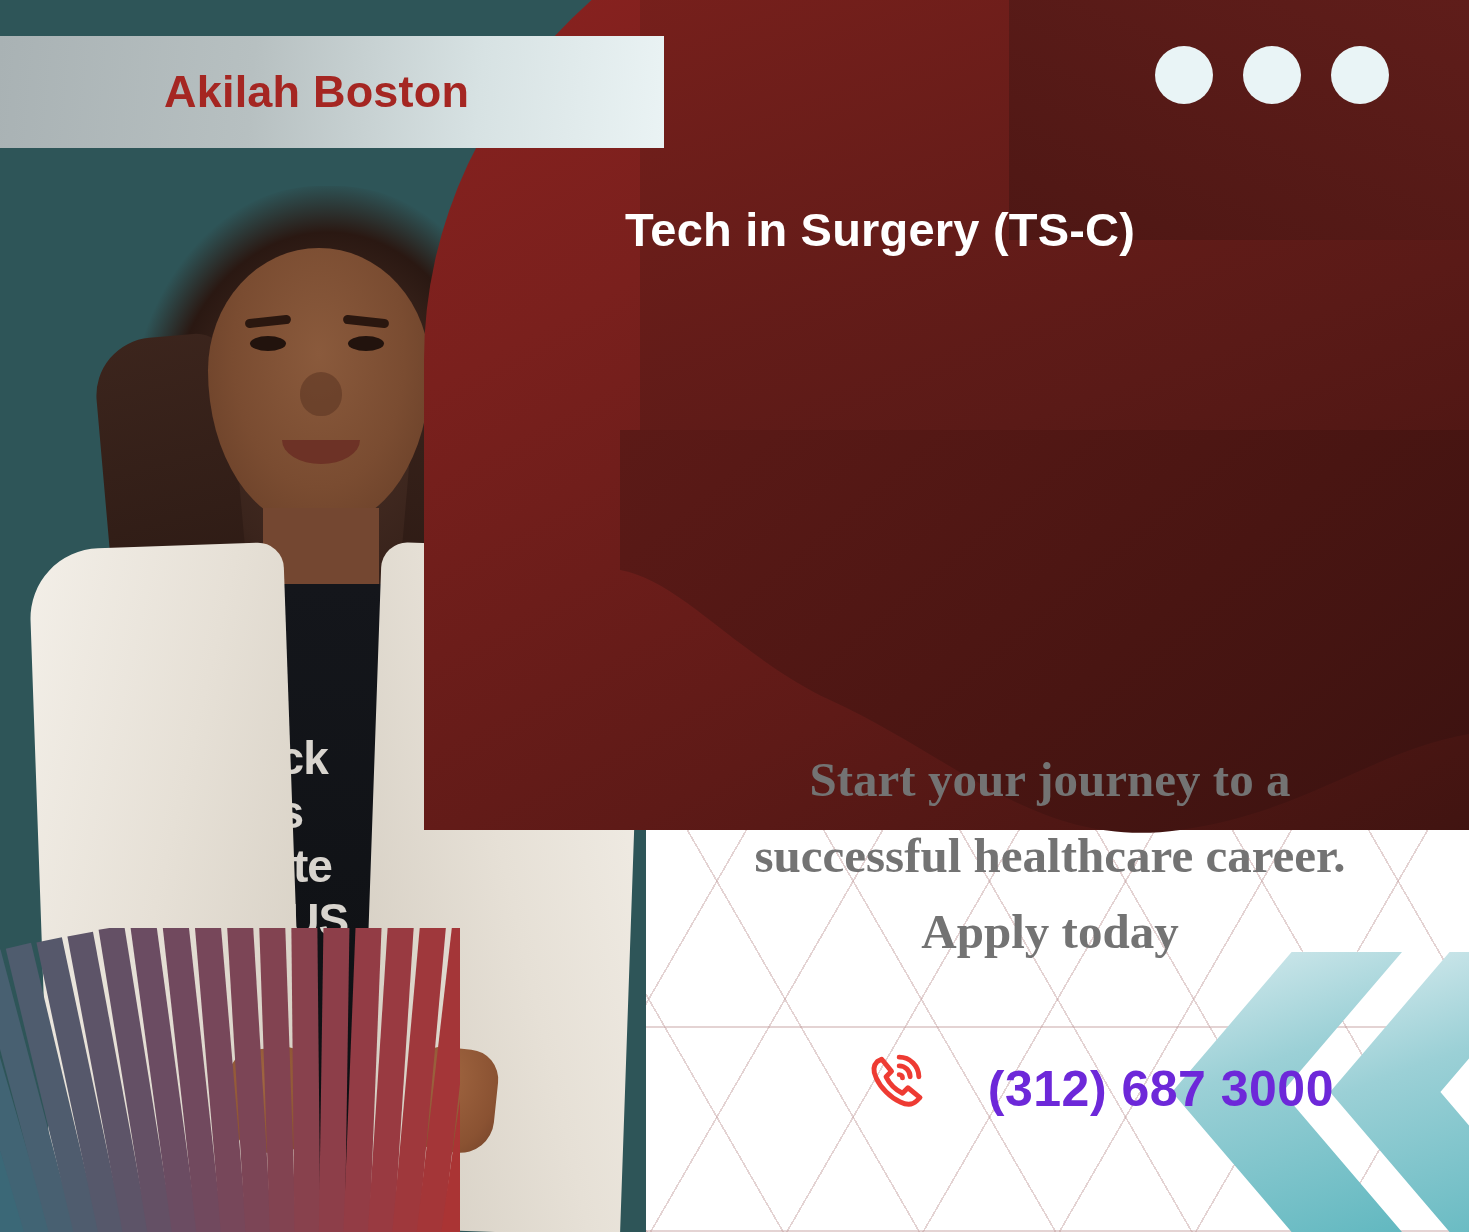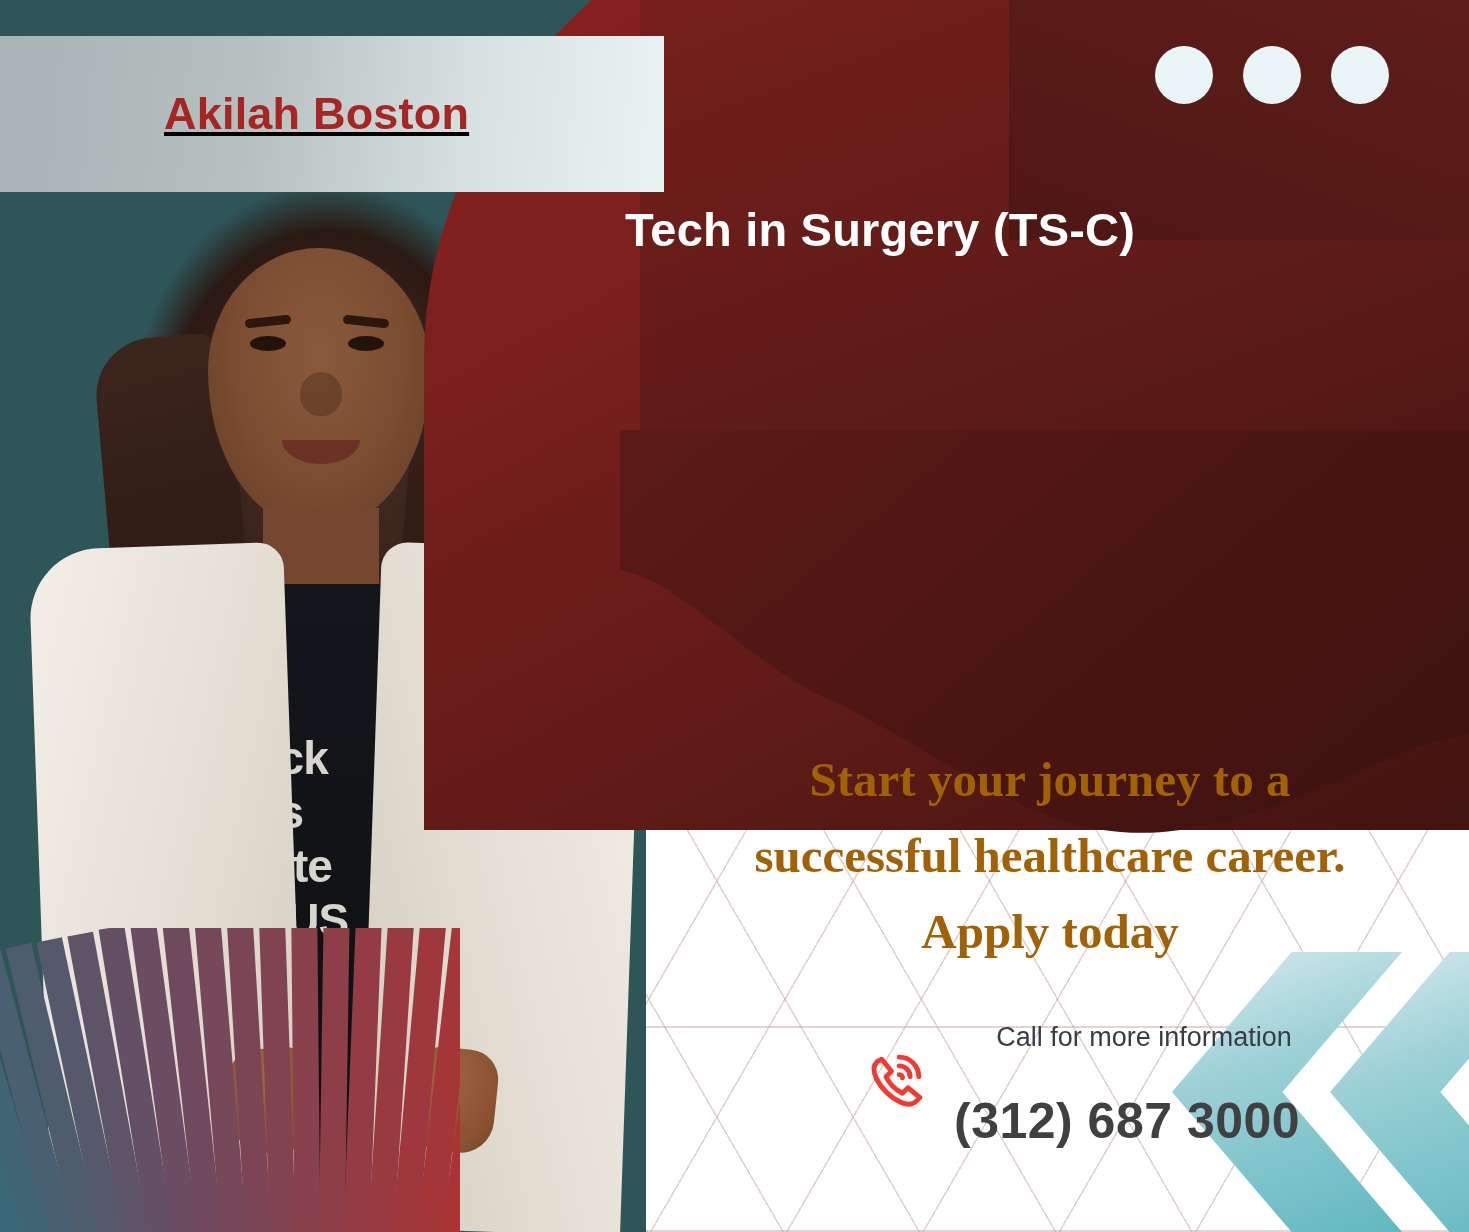--- a/index.html
+++ b/index.html
@@ -129,43 +129,43 @@
     position:absolute;right:0;top:0;width:460px;height:240px;
     background:linear-gradient(200deg,#5f1d1a,#4e1714);
   }
 
   
   .dots{position:absolute;left:1155px;top:46px;display:flex;gap:30px;}
   .dot{width:58px;height:58px;border-radius:50%;background:#e9f4f6;}
 
   
   .name-banner{
-    position:absolute;left:0;top:36px;width:664px;height:156px;
+    position:absolute;left:0;top:36px;width:664px;height:112px;
     background:linear-gradient(95deg,#a9b2b4 0%,#b7c0c1 38%,#d7e2e3 72%,#eaf3f4 100%);
-    display:flex;align-items:center;text-decoration:underline;
+    display:flex;align-items:center;
   }
   .name-text{
     margin-left:164px;
     color:#a52622;font-size:45px;font-weight:700;letter-spacing:.2px;
   }
 
   
   .program-title{
     position:absolute;left:560px;top:202px;width:640px;
     text-align:center;color:#ffffff;
     font-size:47px;font-weight:700;letter-spacing:.2px;
   }
   .congrats{
     position:absolute;left:790px;top:292px;width:652px;
     text-align:right;color:#ffffff;
     font-size:38px;line-height:57px;font-weight:400;
   }
   .cta{
     position:absolute;left:700px;top:742px;width:700px;
-    text-align:center;color:#a16207;
+    text-align:center;color:#737373;
     font-family:"Liberation Serif",serif;
     font-size:49px;line-height:76px;font-weight:700;
   }
 
   
   .chev{
     position:absolute;width:230px;height:280px;
     background:linear-gradient(160deg,#d9ecef 0%,#9bd0d6 40%,#62b8c0 100%);
     clip-path:polygon(52% 0, 100% 0, 48% 50%, 100% 100%, 52% 100%, 0 50%);
   }
@@ -185,22 +185,22 @@
   
   .phone-row{
     position:absolute;left:862px;top:1022px;width:470px;height:110px;
   }
   .phone-icon{position:absolute;left:0;top:22px;width:70px;height:70px;}
   .call-label{
     position:absolute;left:102px;top:0;width:360px;text-align:center;
     color:#3b3b46;font-size:27px;font-weight:400;
   }
   .phone-number{
-    position:absolute;left:92px;top:38px;width:380px;text-align:left;
-    color:#404040;font-size:50px;font-weight:700;letter-spacing:.5px;margin-top:32px;
+    position:absolute;left:92px;top:38px;width:380px;text-align:right;
+    color:#6d28d9;font-size:50px;font-weight:700;letter-spacing:.5px;
   }
 </style>
 </head>
 <body>
 
 <div id="poster">
 
   <div class="teal-panel"></div>
   <div class="white-panel"></div>
   <div class="cube-pattern"></div>
@@ -278,17 +278,16 @@
 
   <div class="phone-row">
     <div class="phone-icon">
       <svg viewBox="0 0 64 64" width="70" height="70" aria-hidden="true">
         <path d="M14 16c-4 4-4 9-1 15 4 9 13 18 22 22 6 3 11 3 15-1l3-3-11-9-5 5c-6-3-12-9-15-15l5-5-9-11z" fill="none" stroke="#ee3b33" stroke-width="4.5" stroke-linejoin="round"></path>
         <path d="M34 12a18 18 0 0 1 18 18" fill="none" stroke="#ee3b33" stroke-width="4.5" stroke-linecap="round"></path>
         <path d="M34 20a10 10 0 0 1 10 10" fill="none" stroke="#ee3b33" stroke-width="4.5" stroke-linecap="round"></path>
         <path d="M34 28a3 3 0 0 1 3 3" fill="none" stroke="#ee3b33" stroke-width="4.5" stroke-linecap="round"></path>
       </svg>
     </div>
-    <div class="call-label">Call for more information</div>
     <div class="phone-number">(312) 687 3000</div>
   </div>
 
 </div>
 
 </body></html>

